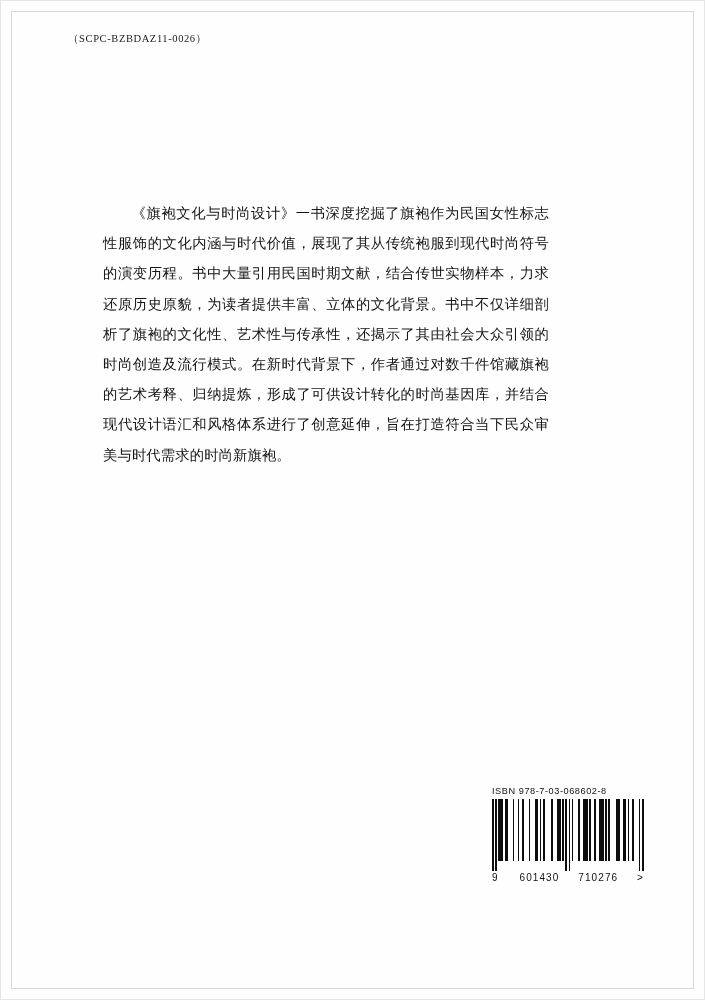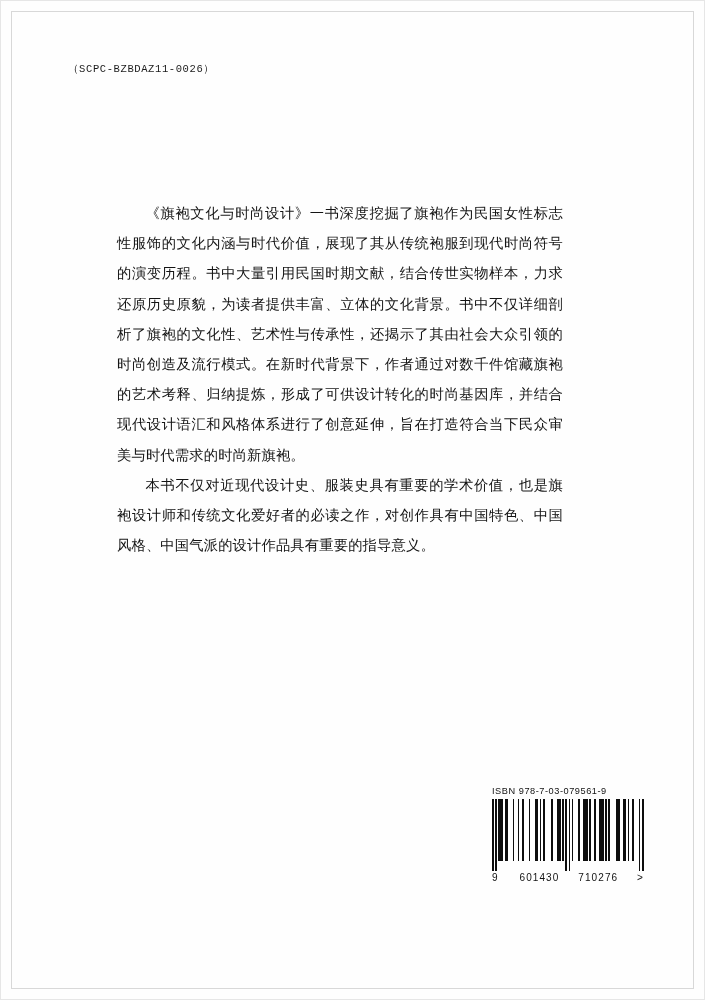--- a/index.html
+++ b/index.html
@@ -32,31 +32,31 @@
     content: "";
     position: absolute;
     left: 0; top: 0; right: 0; bottom: 0;
     border: 1px solid #e6e6e6;
     pointer-events: none;
   }
 
   .catalog-code {
     position: absolute;
     left: 68px;
-    top: 62px;
-    font-family: Liberation Mono, monospace;
+    top: 32px;
+    font-family: Liberation Serif, serif;
     font-size: 10.5px;
     letter-spacing: 0.6px;
     color: #1a1a1a;
     white-space: nowrap;
   }
 
   .blurb {
     position: absolute;
-    left: 117px;
+    left: 103px;
     top: 198px;
     width: 446px;
   }
   .blurb p {
     margin: 0;
     font-family: "DejaVu Serif", serif;
     font-size: 14.3px;
     line-height: 30.2px;
     color: #141414;
     text-align: justify;
@@ -129,25 +129,24 @@
 </style>
 </head>
 <body>
 
 <div class="page">
 
   <div class="catalog-code">（SCPC-BZBDAZ11-0026）</div>
 
   <div class="blurb">
     <p>《旗袍文化与时尚设计》一书深度挖掘了旗袍作为民国女性标志性服饰的文化内涵与时代价值，展现了其从传统袍服到现代时尚符号的演变历程。书中大量引用民国时期文献，结合传世实物样本，力求还原历史原貌，为读者提供丰富、立体的文化背景。书中不仅详细剖析了旗袍的文化性、艺术性与传承性，还揭示了其由社会大众引领的时尚创造及流行模式。在新时代背景下，作者通过对数千件馆藏旗袍的艺术考释、归纳提炼，形成了可供设计转化的时尚基因库，并结合现代设计语汇和风格体系进行了创意延伸，旨在打造符合当下民众审美与时代需求的时尚新旗袍。</p>
-    <p>本书不仅对近现代设计史、服装史具有重要的学术价值，也是旗袍设计师和传统文化爱好者的必读之作，对创作具有中国特色、中国风格、中国气派的设计作品具有重要的指导意义。</p>
   </div>
 
   <div class="barcode-block">
-    <div class="isbn-text">ISBN 978-7-03-079561-9</div>
+    <div class="isbn-text">ISBN 978-7-03-068602-8</div>
 
     <div class="bars" id="bars">
         <span class="" style="width: 1.6px; flex: 0 0 1.6px;"></span>
         <span class="gap" style="width: 1.6px; flex: 0 0 1.6px;"></span>
         <span class="" style="width: 1.6px; flex: 0 0 1.6px;"></span>
         <span class="gap" style="width: 1.6px; flex: 0 0 1.6px;"></span>
         <span class="short" style="width: 4.8px; flex: 0 0 4.8px;"></span>
         <span class="gap" style="width: 1.6px; flex: 0 0 1.6px;"></span>
         <span class="short" style="width: 3.2px; flex: 0 0 3.2px;"></span>
         <span class="gap" style="width: 4.8px; flex: 0 0 4.8px;"></span>

